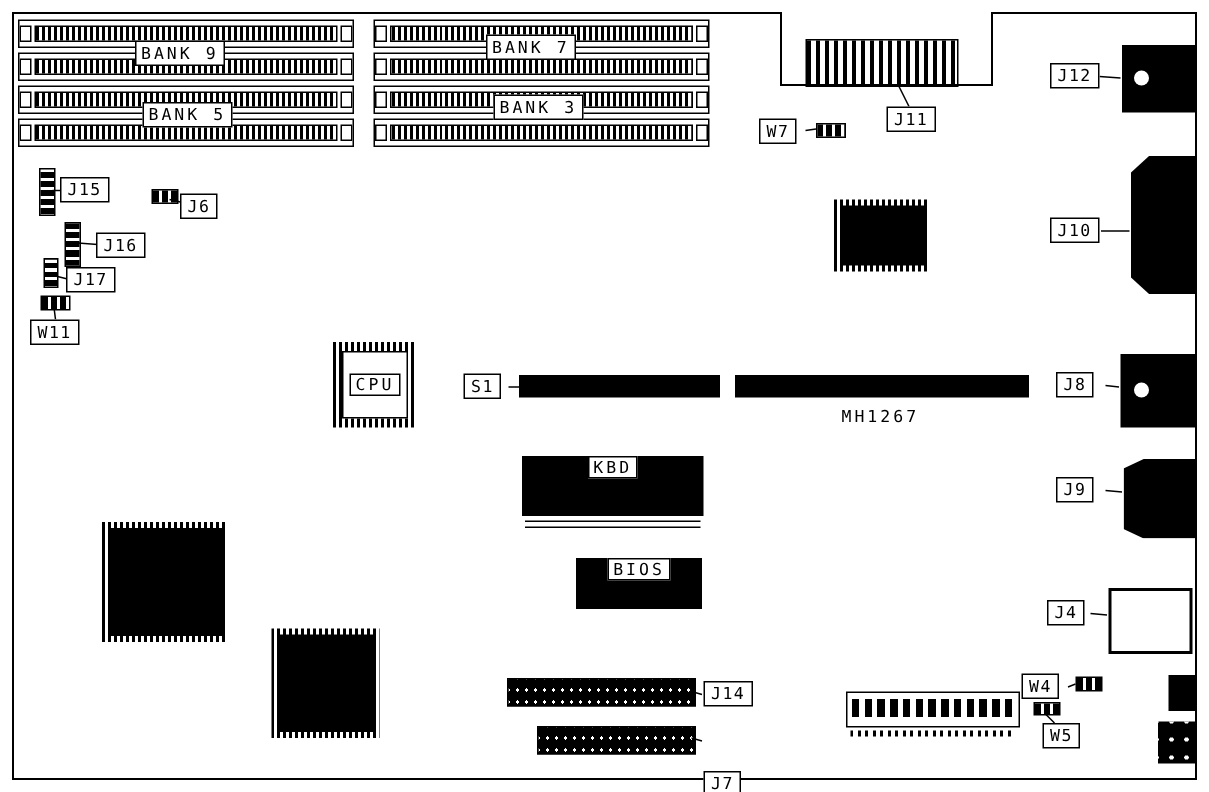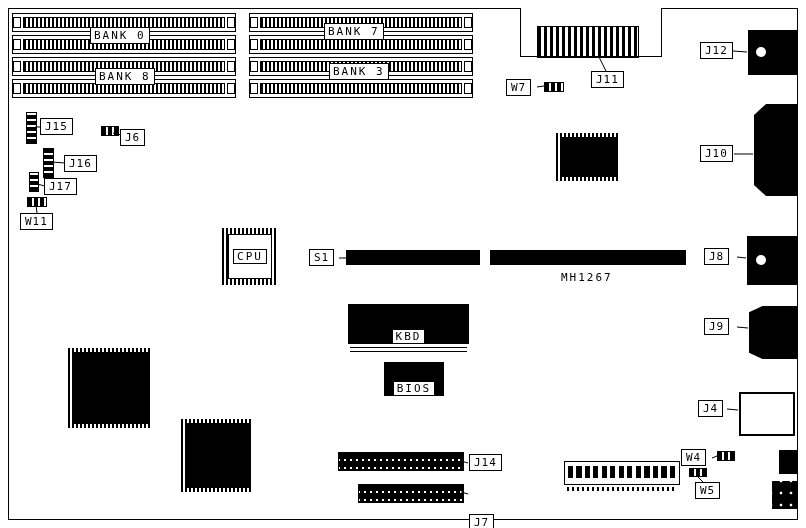--- a/index.html
+++ b/index.html
@@ -26,21 +26,21 @@
   .simm .clip{width:6px;height:9px;border:1px solid #000;background:#fff;}
 
   
   .jmp{position:absolute;border:1px solid #000;z-index:2;
        background:repeating-linear-gradient(90deg,#000 0 4px,#fff 4px 6px);}
   .jmpv{position:absolute;border:1px solid #000;z-index:2;
        background:repeating-linear-gradient(0deg,#000 0 4px,#fff 4px 6px);}
 
   
   .blk{position:absolute;background:#000;z-index:2;}
-  .chipflex{display:flex;align-items:flex-end;justify-content:center;}
+  .chipflex{display:flex;align-items:flex-start;justify-content:center;}
 
   
   .qfp{position:absolute;z-index:2;
        background:repeating-linear-gradient(90deg,#000 0 2px,#fff 2px 4px);}
   .qfp .die{position:absolute;inset:4px;background:#000;}
   .qfp .die.white{inset:6px;background:#fff;border:1px solid #000;
        display:flex;align-items:center;justify-content:center;}
 
   
   .pga{position:absolute;border:1px solid #000;background-color:#fff;z-index:2;
@@ -136,22 +136,22 @@
     <span class="clip"></span>
     <span class="pins"></span>
     <span class="clip"></span>
   </div>
   <div class="simm" style="left:249px;top:79px">
     <span class="clip"></span>
     <span class="pins"></span>
     <span class="clip"></span>
   </div>
 
-  <div class="lbl bank" style="left:90px;top:27px">BANK 0</div>
-  <div class="lbl bank" style="left:95px;top:68px">BANK 8</div>
+  <div class="lbl bank" style="left:90px;top:27px">BANK 9</div>
+  <div class="lbl bank" style="left:95px;top:68px">BANK 5</div>
   <div class="lbl bank" style="left:324px;top:23px">BANK 7</div>
   <div class="lbl bank" style="left:329px;top:63px">BANK 3</div>
 
   <div class="teeth" style="left:537px;top:26px;width:100px;height:30px"></div>
   <div class="lbl" style="left:591px;top:71px">J11</div>
   <div class="jmp" style="left:544px;top:82px;width:18px;height:8px"></div>
   <div class="lbl" style="left:506px;top:79px">W7</div>
 
   <div class="jmpv" style="left:26px;top:112px;width:9px;height:30px"></div>
   <div class="lbl" style="left:40px;top:118px">J15</div>
@@ -182,21 +182,21 @@
   <div class="lbl" style="left:309px;top:249px">S1</div>
   <div class="blk" style="left:346px;top:250px;width:134px;height:15px"></div>
   <div class="blk" style="left:490px;top:250px;width:196px;height:15px"></div>
   <div class="marking" style="left:561px;top:271px">MH1267</div>
 
   <div class="blk chipflex" style="left:348px;top:304px;width:121px;height:40px">
     <span class="chiplbl">KBD</span>
   </div>
   <div class="sockline" style="left:350px;top:347px;width:117px"></div>
 
-  <div class="blk chipflex" style="left:384px;top:362px;width:60px;height:34px">
+  <div class="blk chipflex" style="left:384px;top:372px;width:84px;height:34px">
     <span class="chiplbl">BIOS</span>
   </div>
 
   <div class="qfp" style="left:68px;top:348px;width:84px;height:80px">
     <i class="die"></i>
   </div>
   <div class="qfp" style="left:181px;top:419px;width:72px;height:73px">
     <i class="die"></i>
   </div>
 

